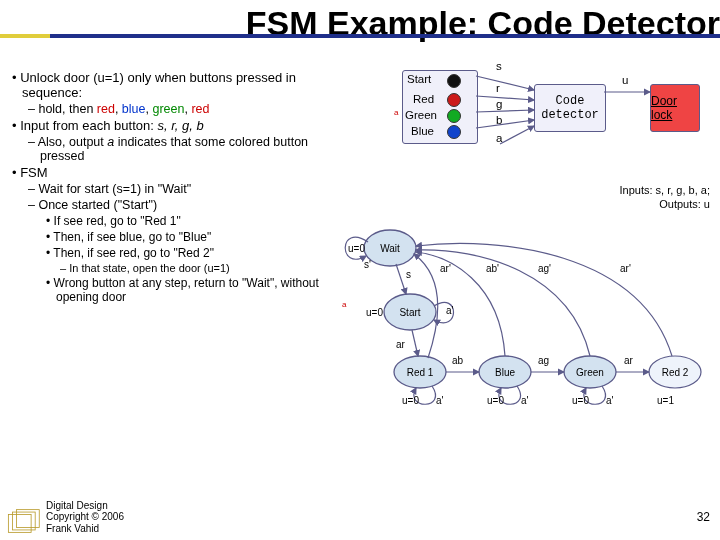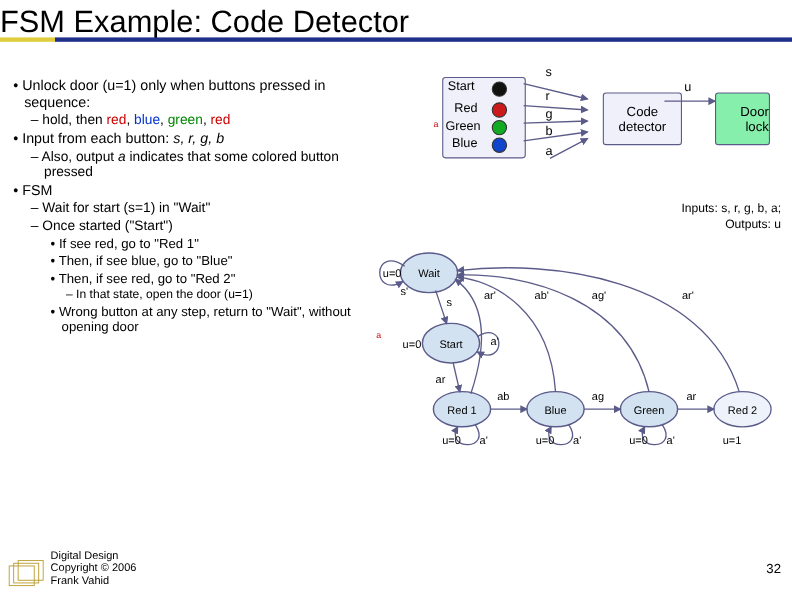--- a/index.html
+++ b/index.html
@@ -18,23 +18,23 @@
     height: 44px;
   }
   .title-bar .underline {
     position: absolute;
     left: 0; bottom: 6px;
     width: 100%;
     height: 4px;
     background: linear-gradient(to right, #e0cd3b 0 50px, #1f2f8a 50px 100%);
   }
   .title {
-    text-align: left;
-    font-size: 28px;
-    font-weight: normal;
+    text-align: right;
+    font-size: 34px;
+    font-weight: bold;
     padding-top: 4px;
   }
   .content { position: absolute; top: 56px; left: 8px; right: 8px; bottom: 28px; }
   .leftcol { position: absolute; left: 0; top: 12px; width: 340px; }
   .bul { margin: 2px 0 2px 0; }
   .b1 { padding-left: 14px; text-indent: -10px; }
   .b1::before { content: "•  "; }
   .b2 { padding-left: 32px; text-indent: -12px; font-size: 12.5px; }
   .b2::before { content: "–  "; }
   .b3 { padding-left: 48px; text-indent: -10px; font-size: 12px; }
@@ -42,21 +42,21 @@
   .b4 { padding-left: 62px; text-indent: -10px; font-size: 11px; }
   .b4::before { content: "–  "; }
   .red { color: #cc0000; }
   .blue { color: #0033cc; }
   .green { color: #008800; }
   .rightarea { position: absolute; left: 342px; top: 0; right: 0; bottom: 0; }
   .btnbox { position: absolute; border: 1.5px solid #5b5b8a; border-radius: 3px; background: #f0f0fa; }
   .sig { position: absolute; font-size: 11.5px; }
   .circle { position: absolute; width: 12px; height: 12px; border-radius: 50%; border: 1px solid #333; }
   .codebox { position: absolute; border: 1.5px solid #5b5b8a; border-radius: 3px; background: #f0f0fa; text-align: center; font-size: 12px; display: flex; flex-direction: column; justify-content: center; }
-  .doorbox { position: absolute; border: 1.5px solid #5b5b8a; border-radius: 3px; background: #86efac; text-align: right; font-size: 12px; display: flex; flex-direction: column; justify-content: center; }
+  .doorbox { position: absolute; border: 1.5px solid #5b5b8a; border-radius: 3px; background: #ef4444; text-align: left; font-size: 12px; display: flex; flex-direction: column; justify-content: center; text-decoration: underline; }
   .fsm-svg { position: absolute; }
   .state { fill: #d3e2f0; stroke: #5b5b8a; stroke-width: 1.3; }
   .state2 { fill: #eef3fb; stroke: #5b5b8a; stroke-width: 1.2; }
   .arc { fill: none; stroke: #5b5b8a; stroke-width: 1.2; marker-end: url(#arrow); }
   .tlabel { font-size: 10px; font-family: Arial; }
   .outlabel { font-size: 10px; font-family: Arial; }
   .footer { position: absolute; left: 46px; bottom: 6px; font-size: 10px; line-height: 1.15; }
   .pagenum { position: absolute; right: 10px; bottom: 16px; font-size: 12px; }
   .logo { position: absolute; left: 6px; bottom: 6px; width: 34px; height: 26px; }
   .note { position: absolute; font-size: 11px; line-height: 1.25; }
@@ -95,21 +95,21 @@
       <div class="sig" style="left:4px; top:2px;">Start</div>
       <div class="circle" style="background:#111; left:44px; top:3px;"></div>
       <div class="sig" style="left:10px; top:22px;">Red</div>
       <div class="circle" style="background:#cc1a1a; left:44px; top:22px;"></div>
       <div class="sig" style="left:2px; top:38px;">Green</div>
       <div class="circle" style="background:#11aa22; left:44px; top:38px;"></div>
       <div class="sig" style="left:8px; top:54px;">Blue</div>
       <div class="circle" style="background:#1144cc; left:44px; top:54px;"></div>
     </div>
     <div class="alabel red" style="left:44px; top:52px;">a</div>
-    <div class="codebox" style="left:198px; top:28px; width:70px; height:46px; white-space:pre;">Code
+    <div class="codebox" style="left:184px; top:28px; width:70px; height:46px; white-space:pre;font-family:Liberation Mono, monospace;">Code
 detector</div>
     <div class="doorbox" style="left:300px; top:28px; width:48px; height:46px; white-space:pre;">Door
 lock</div>
 
     <svg class="fsm-svg" style="left:0; top:0;" width="360" height="100">
       <defs>
           <marker id="arrow" markerWidth="6" markerHeight="6" refX="5" refY="3" orient="auto">
             <path d="M0,0 L6,3 L0,6 z" fill="#5b5b8a"></path>
           </marker>
         </defs>

